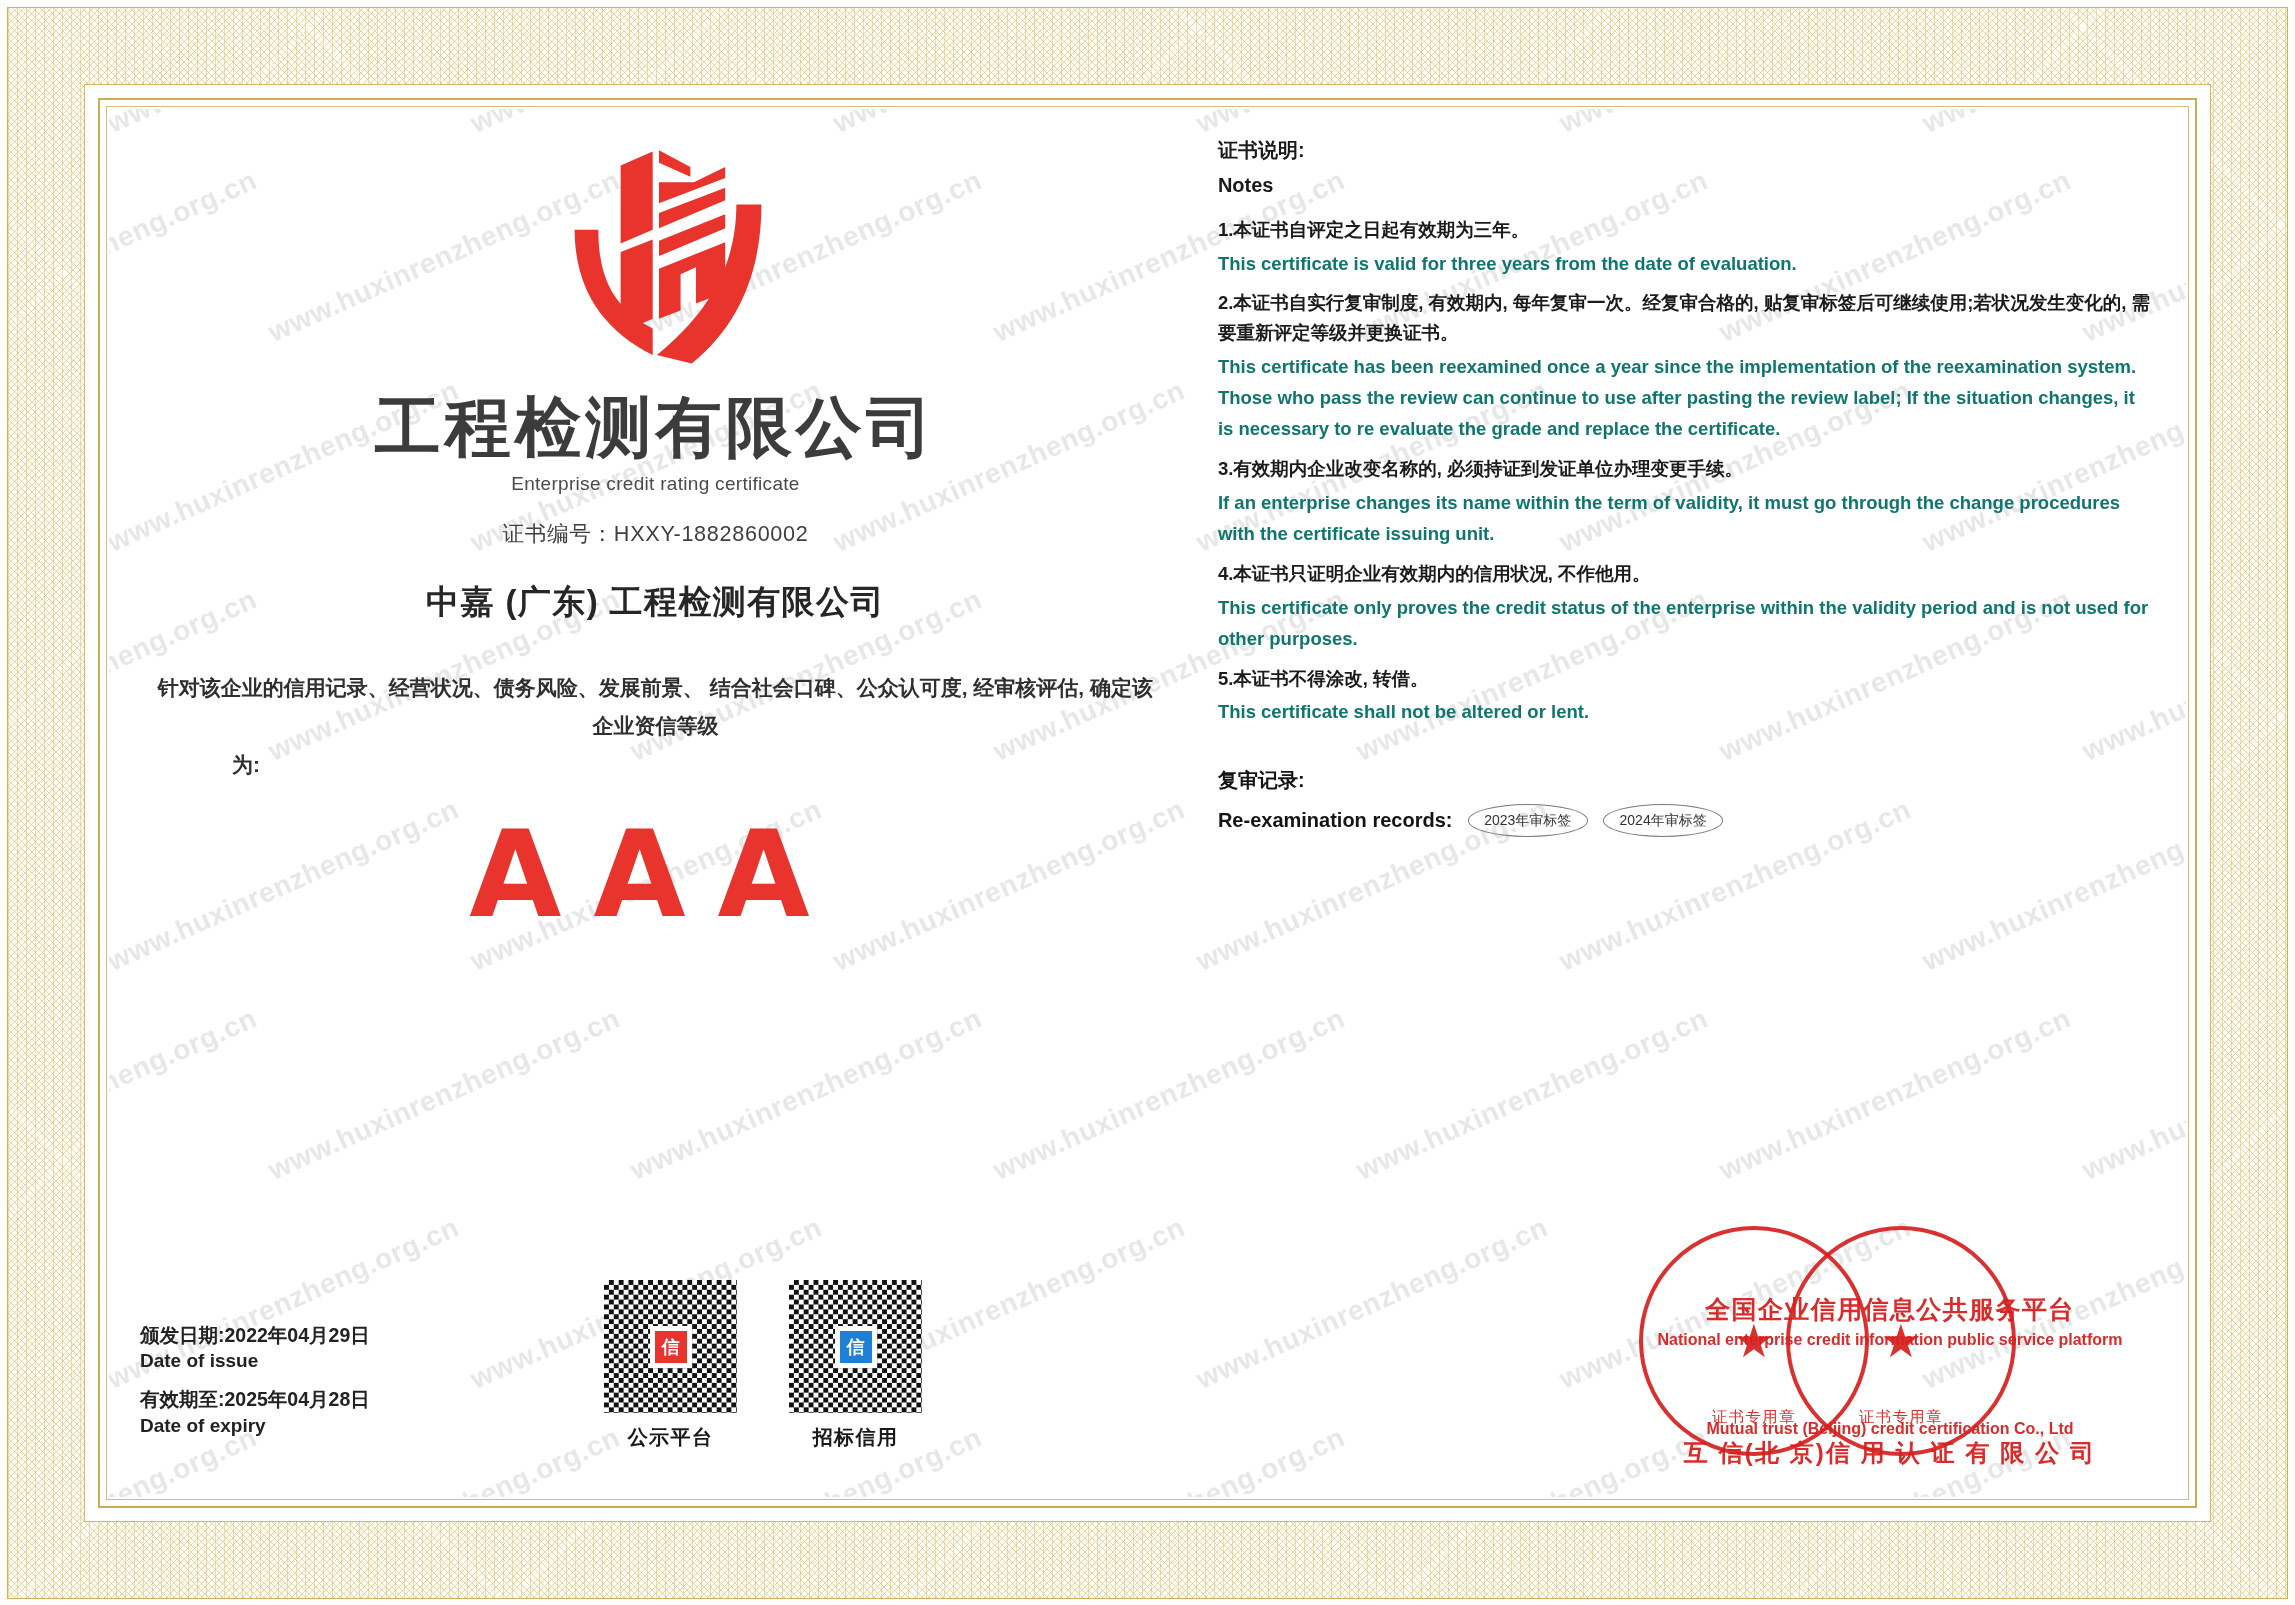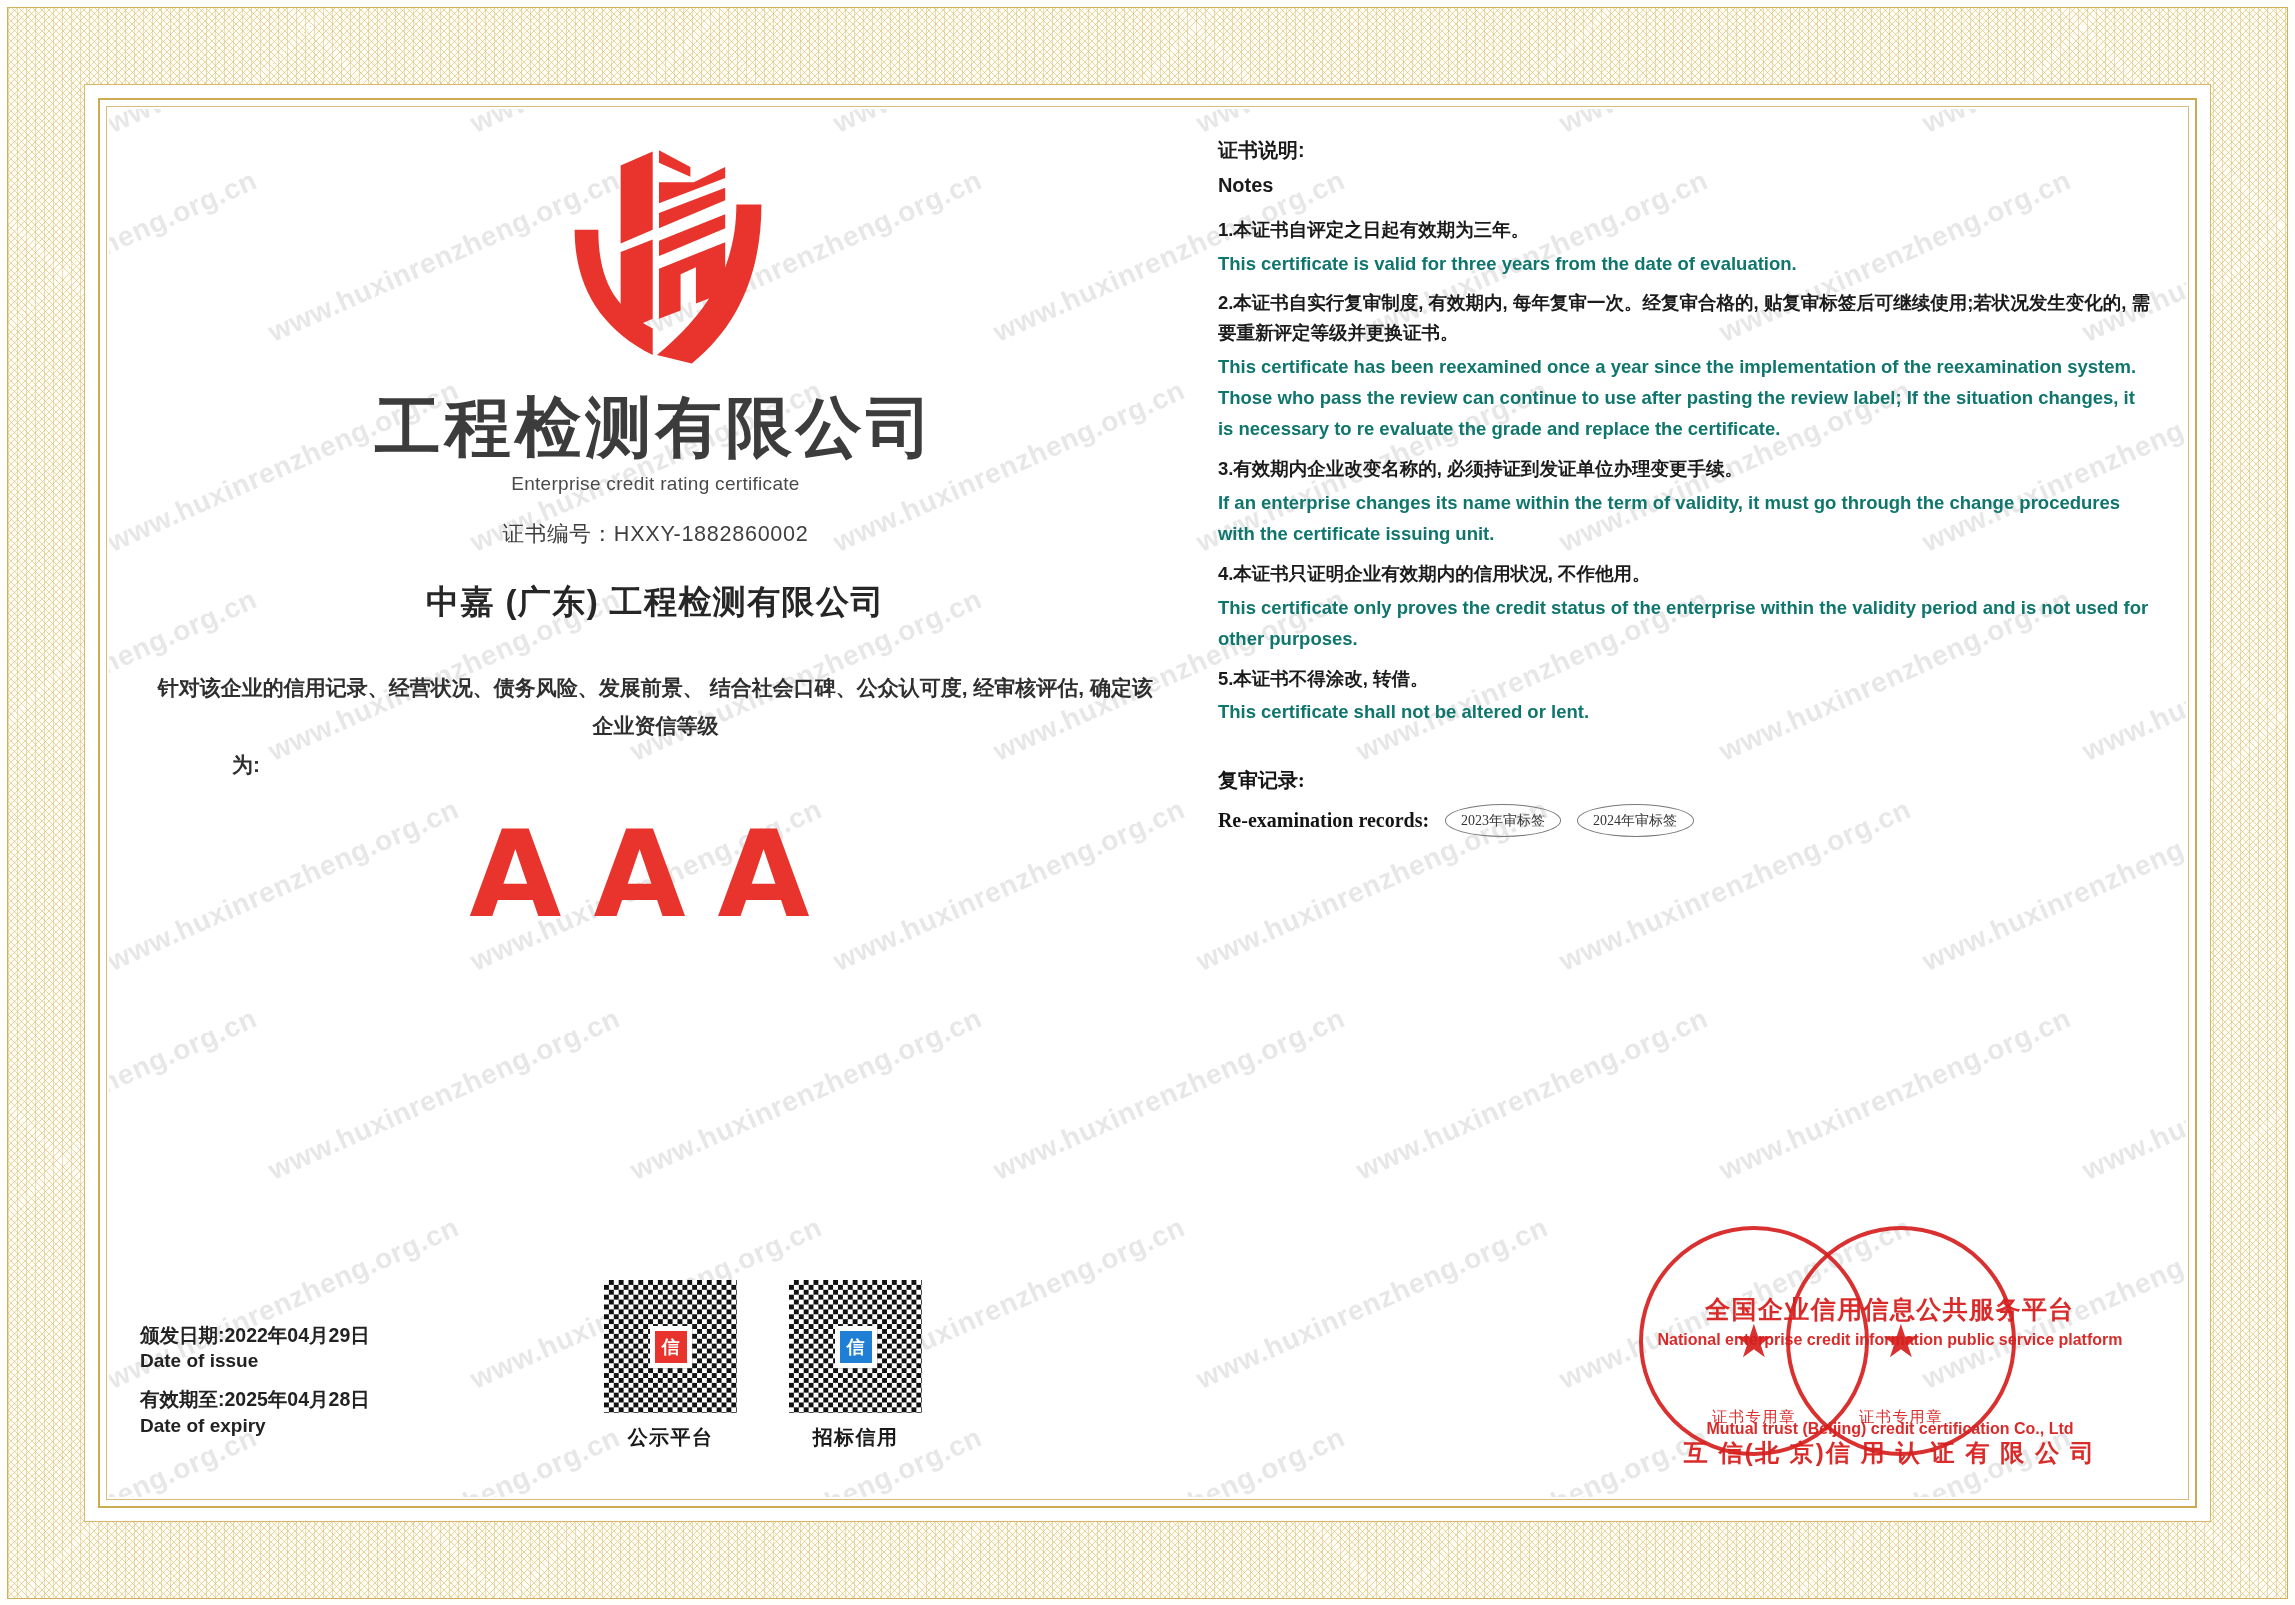--- a/index.html
+++ b/index.html
@@ -234,21 +234,20 @@
   }
   .note-en {
     font-size: 18.5px;
     font-weight: 700;
     color: #0f766e;
     line-height: 1.68;
     margin-bottom: 9.8px;
   }
   .reexam {
     margin-top: 40px;
-    font-family: Liberation Serif, serif;
   }
   .reexam-cn {
     font-size: 20px; font-weight: 700; color: #141414; margin-bottom: 9.8px;
   }
   .reexam-row { display: flex; align-items: center; gap: 15.4px; }
   .reexam-en { font-size: 20px; font-weight: 700; color: #141414; }
   .stamp-oval {
     border: 1.4px solid #7a7a7a;
     border-radius: 50%;
     padding: 6.3px 15.4px;

